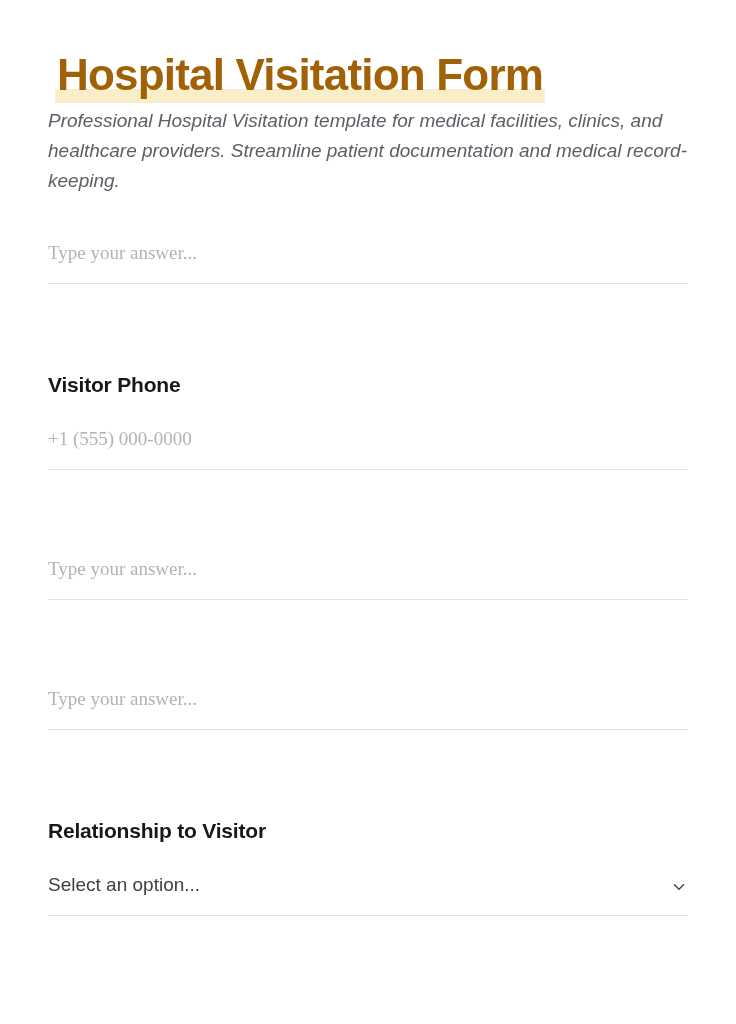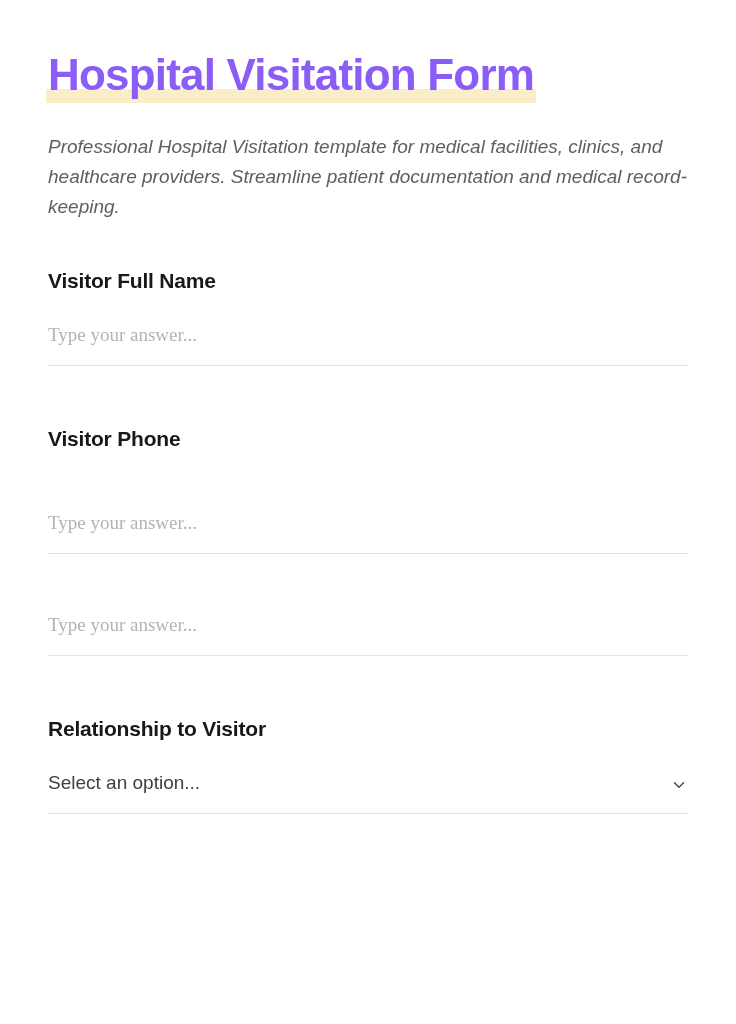--- a/index.html
+++ b/index.html
@@ -15,41 +15,42 @@
     padding: 52px 48px 40px 48px;
     width: 736px;
   }
   .page-title {
     display: inline-block;
     position: relative;
     font-size: 44px;
     line-height: 1.05;
     font-weight: 700;
     letter-spacing: -0.8px;
-    color: #8b5cf6;
+    color: #a16207;
     z-index: 0;
+    margin-left: 9px;
   }
   .title-highlight {
     position: absolute;
     left: -2px;
     right: -2px;
     bottom: -5px;
     height: 14px;
     background: #faeec9;
     z-index: -1;
   }
   .description {
-    margin-top: 34px;
+    margin-top: 8px;
     font-size: 19px;
     line-height: 30px;
     font-style: italic;
     color: #5b6066;
     max-width: 642px;
   }
-  .field { margin-top: 60px; }
+  .field { margin-top: 88px; }
   .field:first-of-type { margin-top: 46px; }
   .field-label {
     font-size: 21px;
     line-height: 26px;
     font-weight: 700;
     color: #16181a;
     letter-spacing: -0.2px;
   }
   .input-row {
     margin-top: 30px;
@@ -93,28 +94,30 @@
 <div class="container">
 
   <h1 class="page-title">
     <span class="title-highlight"></span>
     <span>Hospital Visitation Form</span>
   </h1>
 
   <p class="description">Professional Hospital Visitation template for medical facilities, clinics, and healthcare providers. Streamline patient documentation and medical record-keeping.</p>
 
   <div class="field">
-    <div class="field-label">Visitor Full Name</div>
     <div class="input-row">
       <input class="text-input" type="text" placeholder="Type your answer..." style="">
     </div>
   </div>
 
   <div class="field">
     <div class="field-label">Visitor Phone</div>
+    <div class="input-row">
+      <input class="text-input" type="tel" placeholder="+1 (555) 000-0000" style="">
+    </div>
   </div>
 
   <div class="field">
     <div class="input-row">
       <input class="text-input" type="text" placeholder="Type your answer..." style="">
     </div>
   </div>
 
   <div class="field">
     <div class="input-row">

